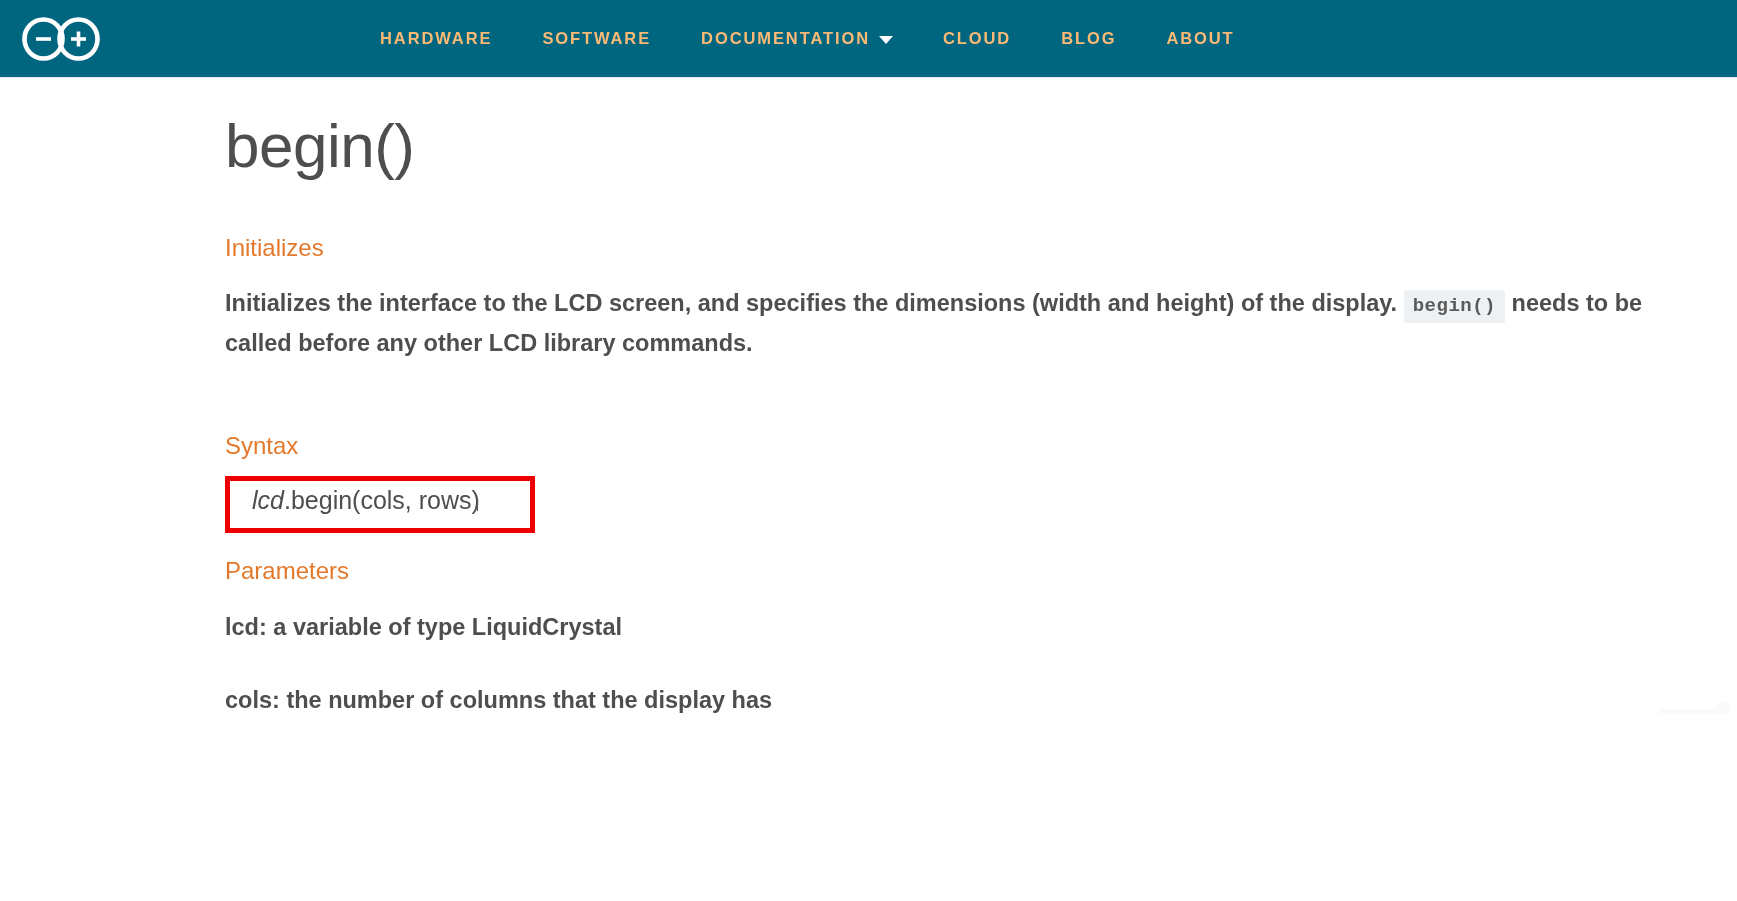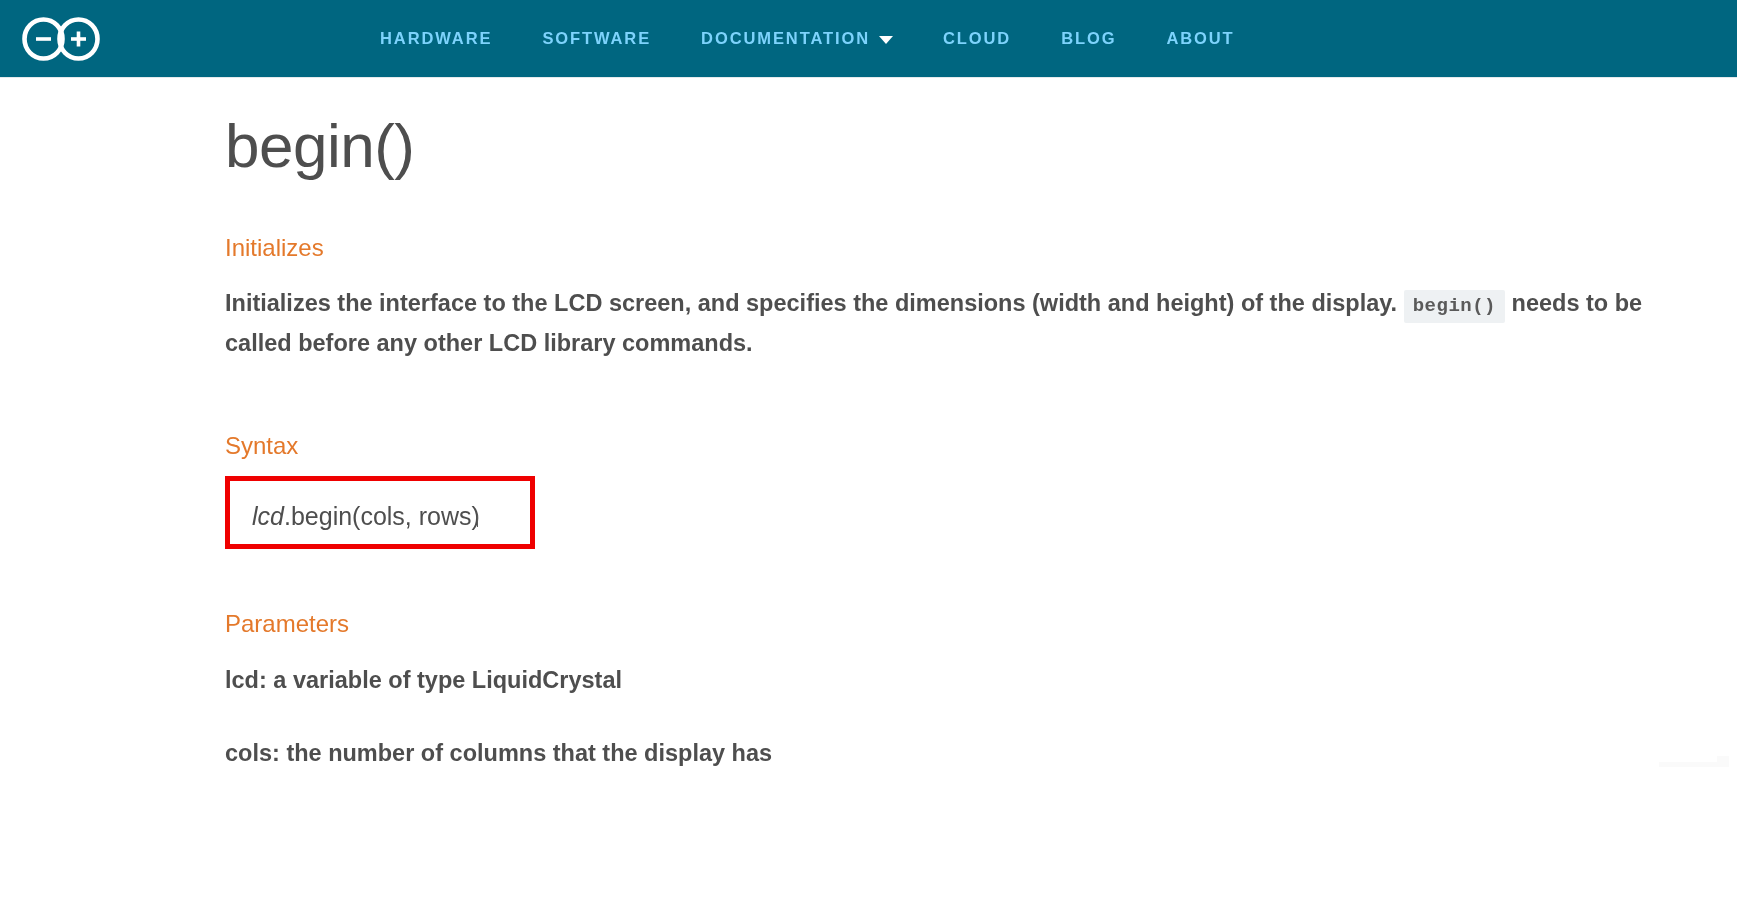--- a/index.html
+++ b/index.html
@@ -53,21 +53,21 @@
     top: 0;
     height: 100%;
     display: flex;
     align-items: center;
     gap: 0px;
   }
   .nav-item {
     display: flex;
     align-items: center;
     gap: 9px;
-    color: #7dd3fc;
+    color: #fdba74;
     font-size: 16.5px;
     font-weight: bold;
     letter-spacing: 1.9px;
     text-transform: uppercase;
     padding: 0 25px;
     height: 100%;
     cursor: pointer;
     white-space: nowrap;
     text-decoration: none;
     text-align: center;
@@ -121,31 +121,31 @@
     padding: 5px 9px 6px 9px;
     border-radius: 2px;
     white-space: nowrap;
     letter-spacing: 0.5px;
   }
 
   
   .block-description { margin-top: 54px; }
   .desc-body { margin-top: 20px; }
   .block-syntax { margin-top: 68px; }
-  .block-parameters { margin-top: 61px; }
+  .block-parameters { margin-top: 24px; }
   .param-line { margin-top: 32px; }
   .param-line.first { margin-top: 22px; }
 
   
   .syntax-box {
     margin-top: 15px;
     display: inline-block;
     border: 5px solid #ef0000;
     background: #ffffff;
-    padding: 20px 52px 13px 22px;
+    padding: 4px 52px 13px 22px;
     box-sizing: border-box;
   }
   .syntax-text {
     color: #4e4e4e;
     font-size: 25px;
     line-height: 1.2;
     white-space: nowrap;
   }
   .syntax-text .ital {
     font-style: italic;

